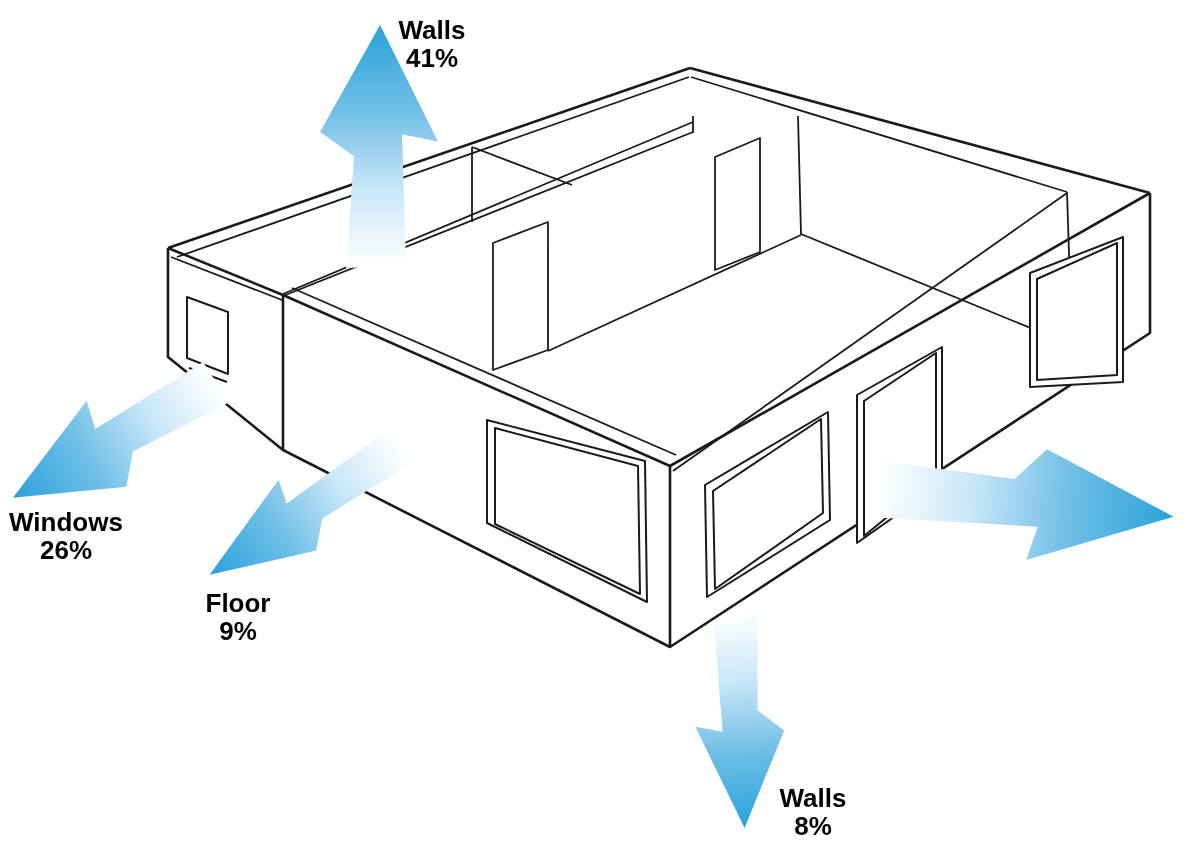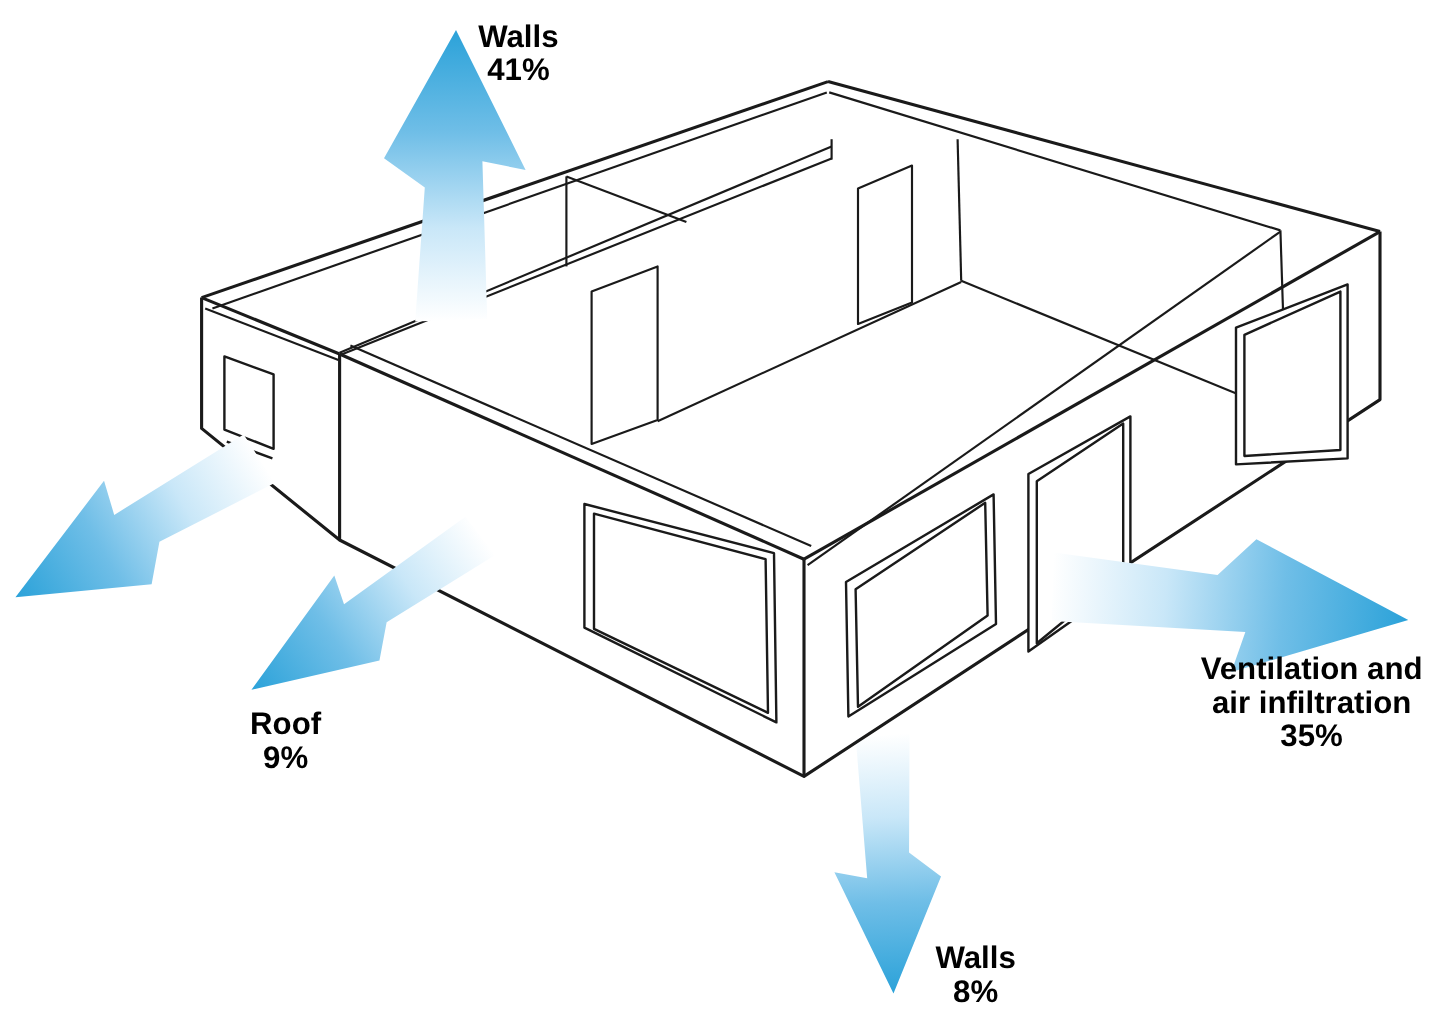--- a/index.html
+++ b/index.html
@@ -103,30 +103,29 @@
     <g>
       <use href="#arrowShape" fill="url(#ag)" transform="translate(876,487) rotate(4.6) scale(2.99,1.9)"></use>
     </g>
   </svg>
 
   <div class="label" style="left:432px;top:16px">
     <div>Walls</div>
     <div>41%</div>
   </div>
 
+  <div class="label" style="left:66px;top:508px">
+    <div>Windows</div>
+    <div>26%</div>
+  </div>
 
   <div class="label" style="left:238px;top:589px">
-    <div>Roof</div>
+    <div>Floor</div>
     <div>9%</div>
   </div>
 
   <div class="label" style="left:813px;top:784px">
     <div>Walls</div>
     <div>8%</div>
   </div>
 
-  <div class="label" style="left:1093px;top:543px">
-    <div>Ventilation and</div>
-    <div>air infiltration</div>
-    <div>35%</div>
-  </div>
 
 </div>
 
 </body></html>

